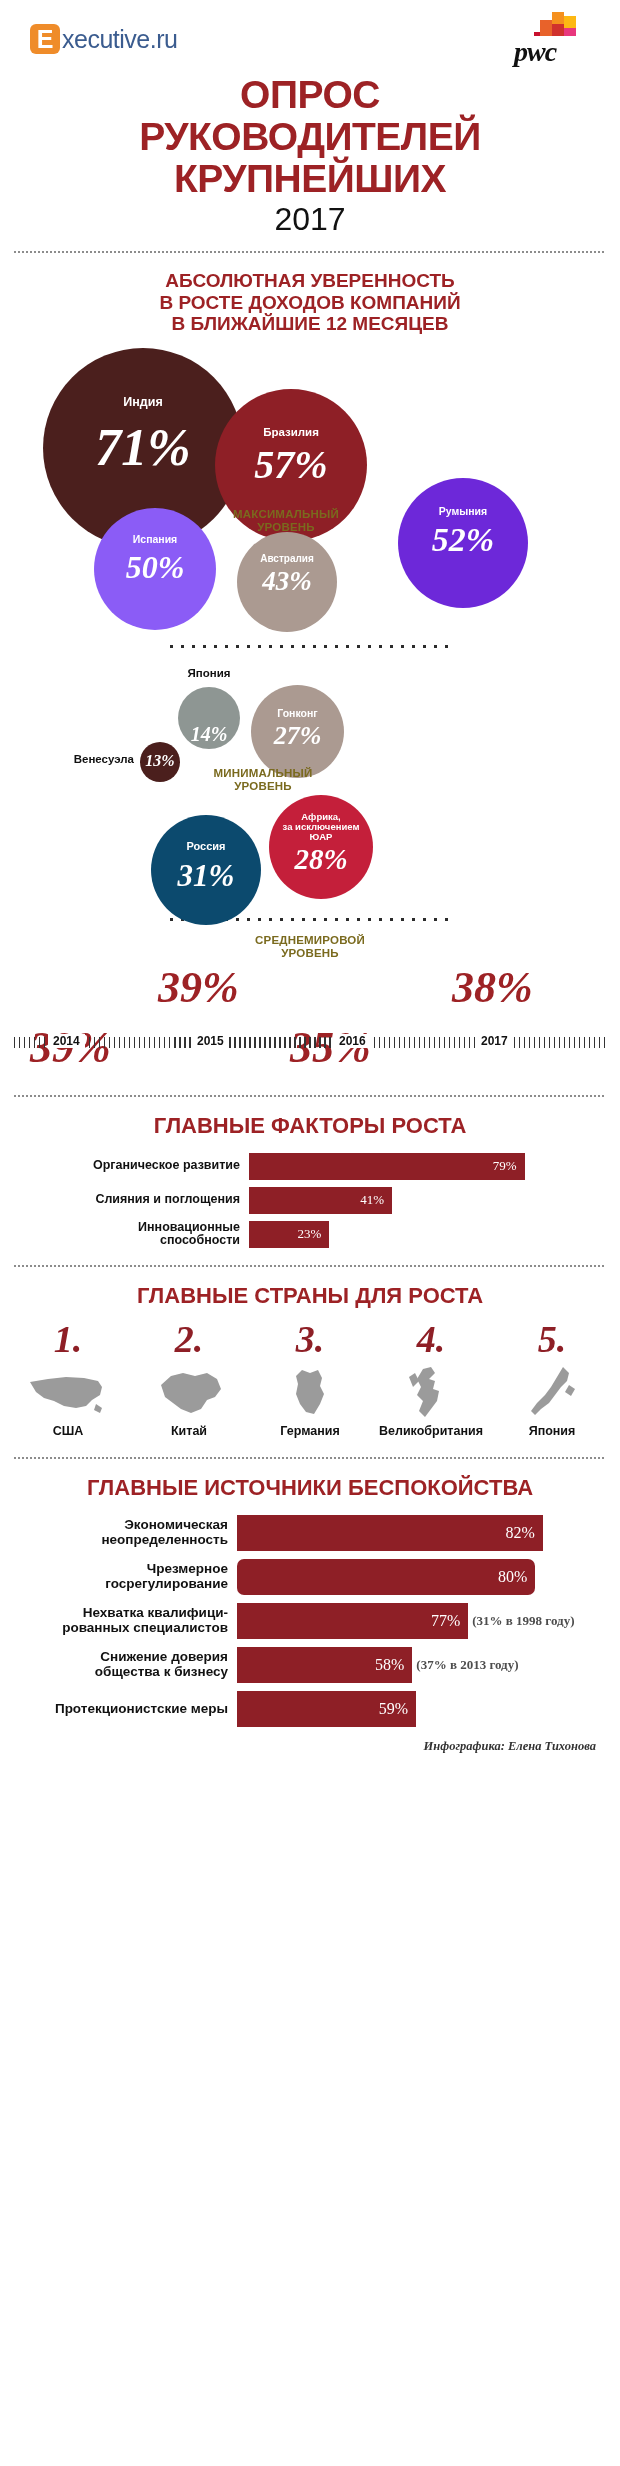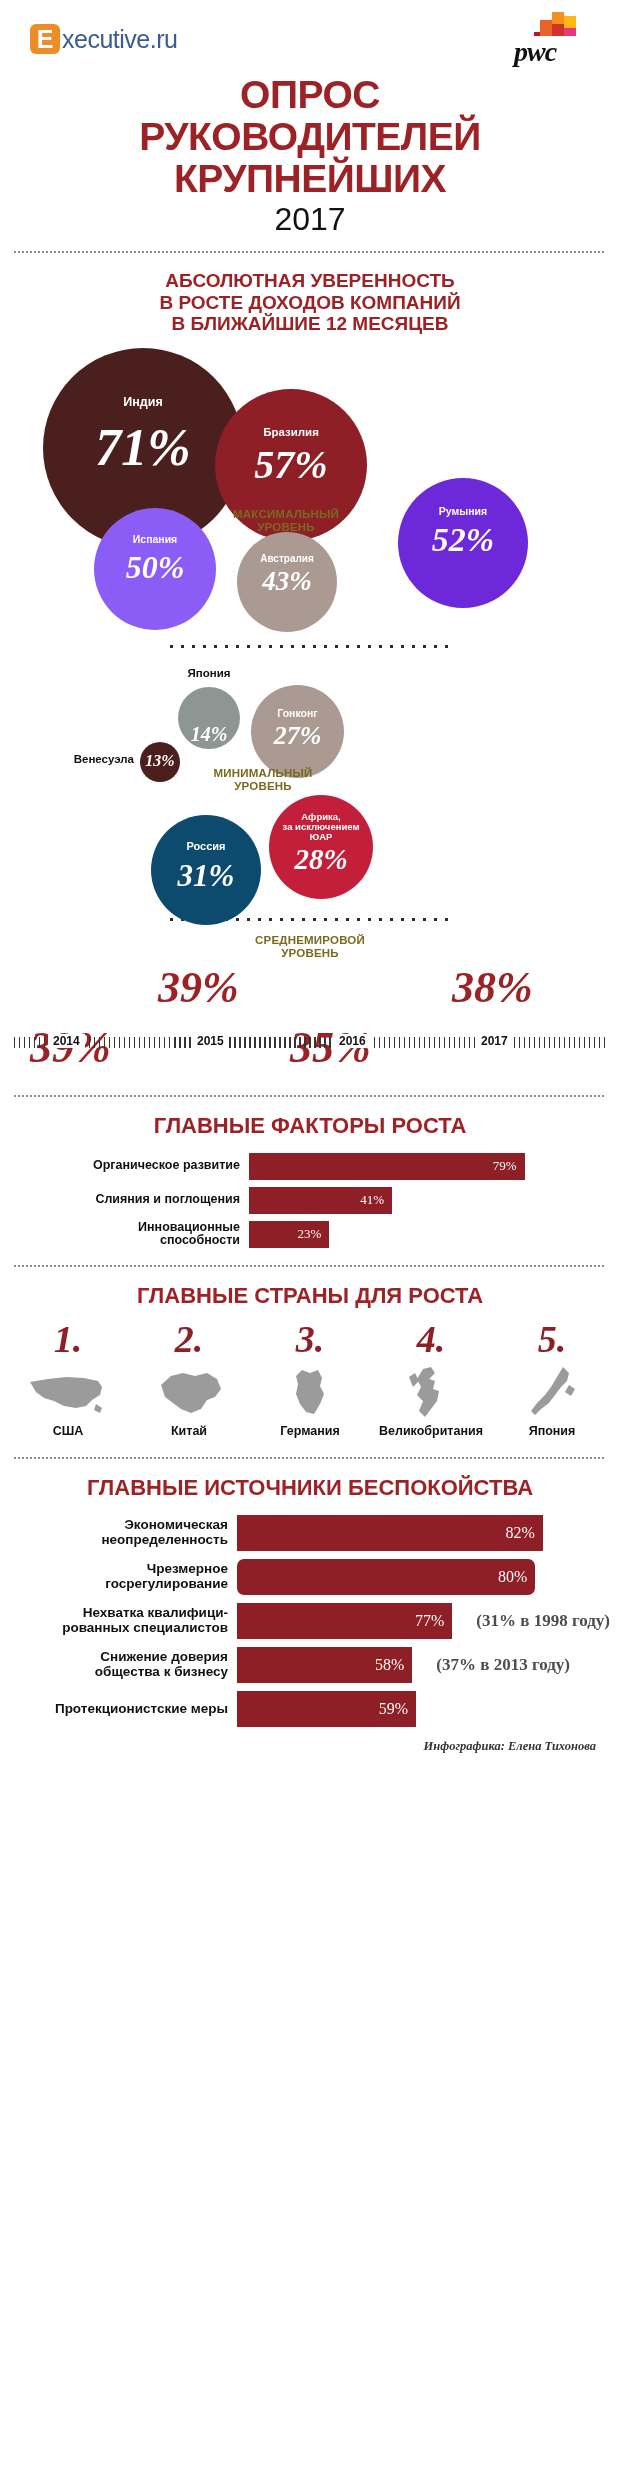--- a/index.html
+++ b/index.html
@@ -98,21 +98,21 @@
     width:240px;text-align:right;padding-right:9px;font-size:12.5px;
     font-weight:bold;color:#111;line-height:1.08;
   }
   .bar-track{flex:1;position:relative;height:27px;}
   .bar-fill{
     height:100%;background:#8e1f26;display:flex;align-items:center;
     justify-content:flex-end;padding-right:8px;box-sizing:border-box;
   }
   .bar-val{color:#ffffff;font-size:13px;font-weight:normal;font-family:"Liberation Serif", serif;}
   .bar-note{
-    font-size:17px;color:#4d4d4d;font-weight:bold;white-space:nowrap;padding-left:24px;
+    font-size:13px;color:#4d4d4d;font-weight:bold;white-space:nowrap;padding-left:4px;
     font-family:"Liberation Serif", serif;
   }
   .bars2 .bar-row{margin-bottom:8px;}
   .bars2 .bar-label{width:228px;font-size:13.5px;}
   .bars2 .bar-track{height:36px;}
   .bars2 .bar-val{font-size:16px;}
 
   
   .countries{display:flex;justify-content:space-between;padding:0 16px;margin-top:12px;}
   .country{width:104px;text-align:center;}

